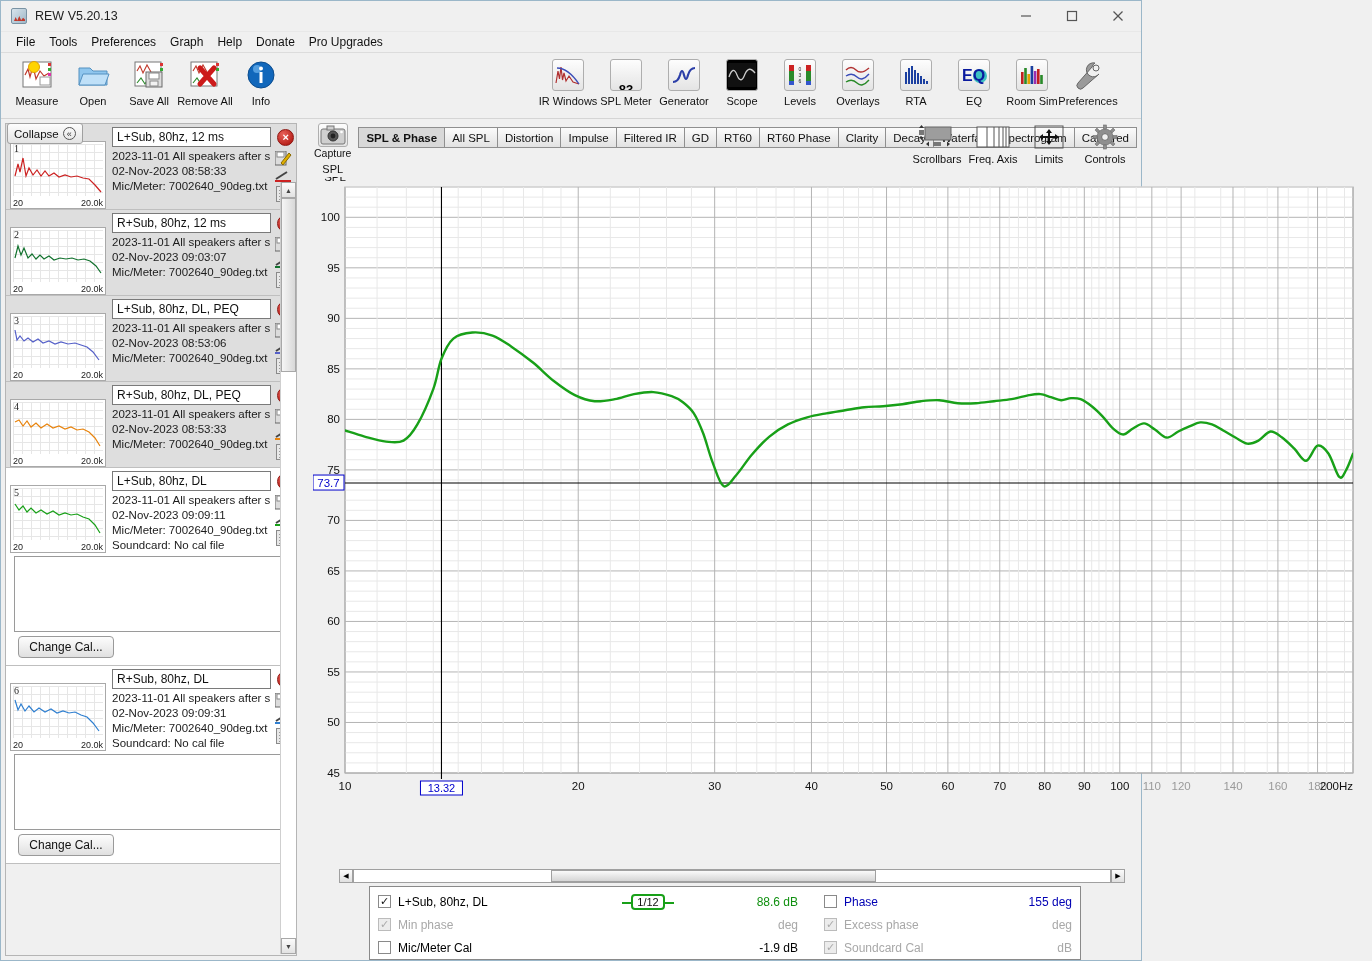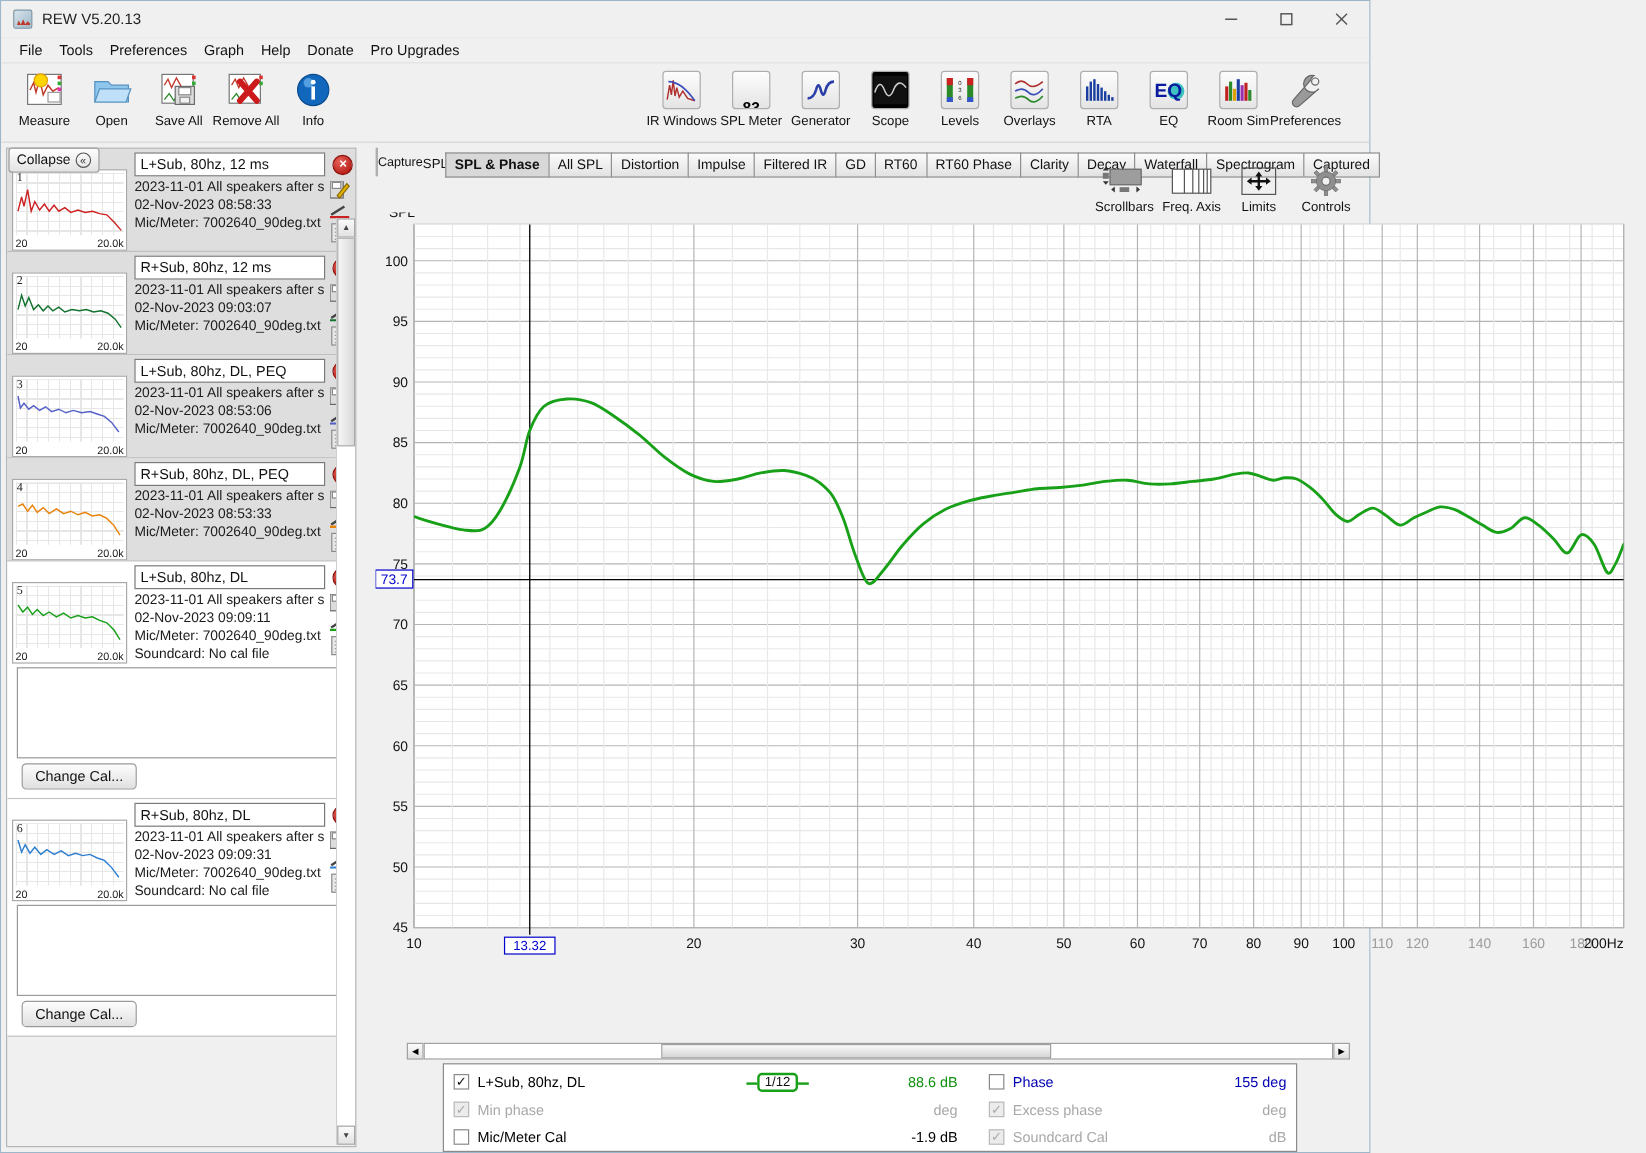--- a/index.html
+++ b/index.html
@@ -182,32 +182,32 @@
     border:1px solid #a8a8a8; display:flex; align-items:center; justify-content:center;
     font-size:7px; color:#444;
   }
   .sc-track { position:absolute; top:16px; bottom:16px; left:0; width:15px; background:#fff; }
   .sc-thumb { position:absolute; left:0; width:15px; top:0; height:174px;
     background:linear-gradient(90deg,#f6f6f6,#d8d8d8); border:1px solid #a8a8a8; }
 
   
   .rightpanel { flex:1; display:flex; flex-direction:column; min-width:0; padding:2px 4px 0 2px; }
   .graphtop { display:flex; align-items:flex-start; height:56px; min-height:56px; position:relative; }
-  .capture-btn { width:52px; display:flex; flex-direction:row; align-items:center; padding-top:2px; }
+  .capture-btn { width:52px; display:flex; flex-direction:column; align-items:center; padding-top:2px; }
   .capture-btn .lbl { font-size:10.5px; color:#111; }
   .capture-btn .lbl2 { font-size:11px; color:#111; margin-top:4px; }
   .tabs { display:flex; margin-top:6px; margin-left:6px;align-items:center; }
   .tab {
     height:21px; padding:0 7px; display:flex; align-items:center;
     font-size:11.5px; color:#111; background:linear-gradient(#fbfbfb,#e2e2e2);
     border:1px solid #8f8f8f; border-right:none; white-space:nowrap;
   }
   .tab:last-child { border-right:1px solid #8f8f8f; }
   .tab.active { background:#d8d8d8; font-weight:bold; }
-  .graph-tools { position:absolute; right:4px; top:14px; display:flex; }
+  .graph-tools { position:absolute; right:4px; top:0; display:flex; }
   .gt { width:56px; display:flex; flex-direction:column; align-items:center; }
   .gt .ico { height:32px; display:flex; align-items:center; justify-content:center; }
   .gt .lbl { font-size:11px; color:#111; }
 
   
   .chartwrap { flex:1; position:relative; min-height:0; }
   .chart-svg { display:block; }
   .sb-row { height:16px; display:flex; align-items:center; margin:2px 12px 0 26px; }
   .hsb { flex:1; height:14px; background:#fff; border:1px solid #a0a0a0; position:relative; }
   .hsb .hthumb { position:absolute; left:26%; width:43%; top:0; bottom:0;

